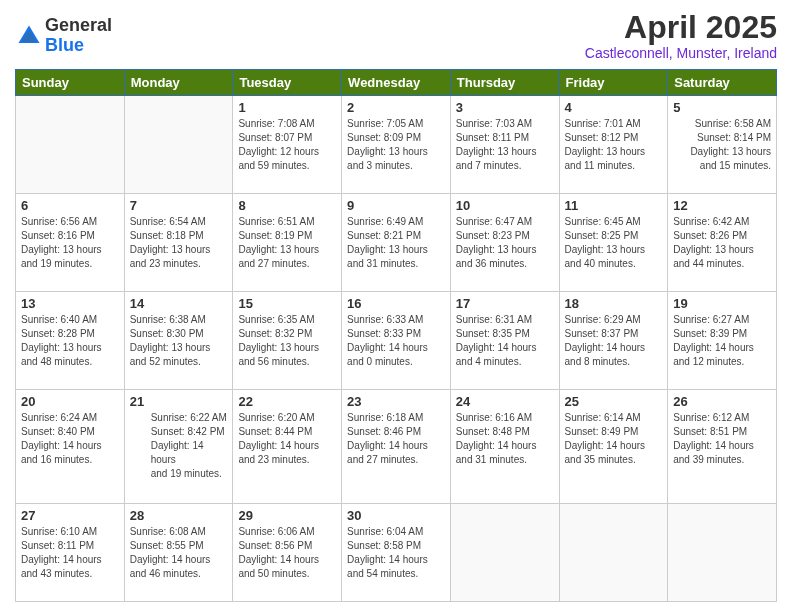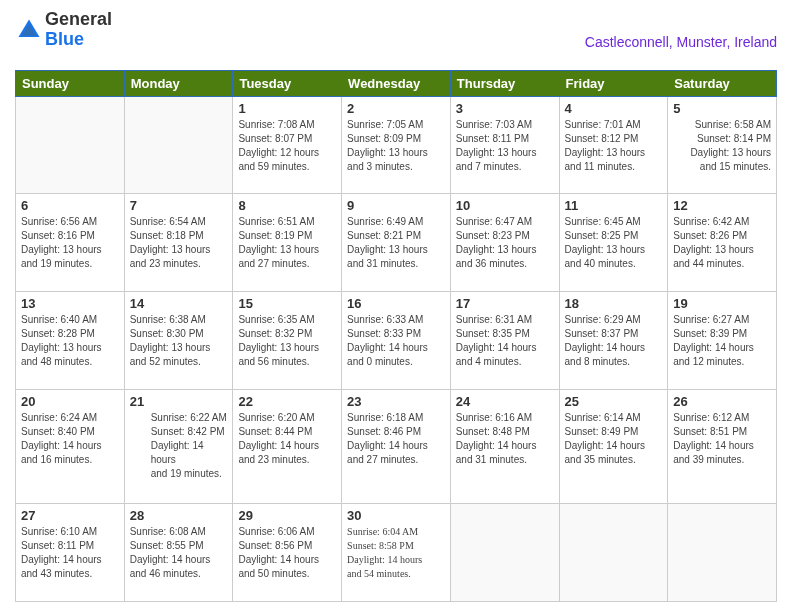--- a/index.html
+++ b/index.html
@@ -13,22 +13,22 @@
     .page {
       width: 792px;
       height: 612px;
       padding: 10px 15px;
       display: flex;
       flex-direction: column;
     }
     .header {
       display: flex;
       justify-content: space-between;
-      align-items: flex-end;
-      margin-bottom: 20px;
+      align-items: center;
+      margin-bottom: 8px;
     }
     .logo {
       display: flex;
       align-items: center;
     }
     .logo-text {
       display: flex;
       flex-direction: column;
       line-height: 1.1;
     }
@@ -109,20 +109,21 @@
       <svg class="logo-icon" viewBox="0 0 40 40" xmlns="http://www.w3.org/2000/svg">
         <polygon points="20,5 35,30 5,30" fill="#1a73e8"></polygon>
         <polygon points="20,12 30,28 10,28" fill="#2d6db5"></polygon>
       </svg>
       <div class="logo-text">
         <span class="logo-general">General</span>
         <span class="logo-blue">Blue</span>
       </div>
     </div>
     <div class="title-section">
+      <div class="month-title">April 2025</div>
       <div class="subtitle">Castleconnell, Munster, Ireland</div>
     </div>
   </div>
 
   <table class="calendar">
     <thead>
       <tr>
       <th>Sunday</th>
           <th>Monday</th>
           <th>Tuesday</th>
@@ -342,21 +343,21 @@
           </td>
           <td>
             <span class="day-number">29</span>
             <div class="day-info" style="white-space: pre-line;">Sunrise: 6:06 AM
 Sunset: 8:56 PM
 Daylight: 14 hours
 and 50 minutes.</div>
           </td>
           <td>
             <span class="day-number">30</span>
-            <div class="day-info" style="white-space: pre-line; font-family: Liberation Serif, serif;">Sunrise: 6:04 AM
+            <div class="day-info" style="white-space: pre-line;">Sunrise: 6:04 AM
 Sunset: 8:58 PM
 Daylight: 14 hours
 and 54 minutes.</div>
           </td>
           <td class="empty"></td>
           <td class="empty"></td>
           <td class="empty"></td>
         </tr>
       </tbody>
   </table>

